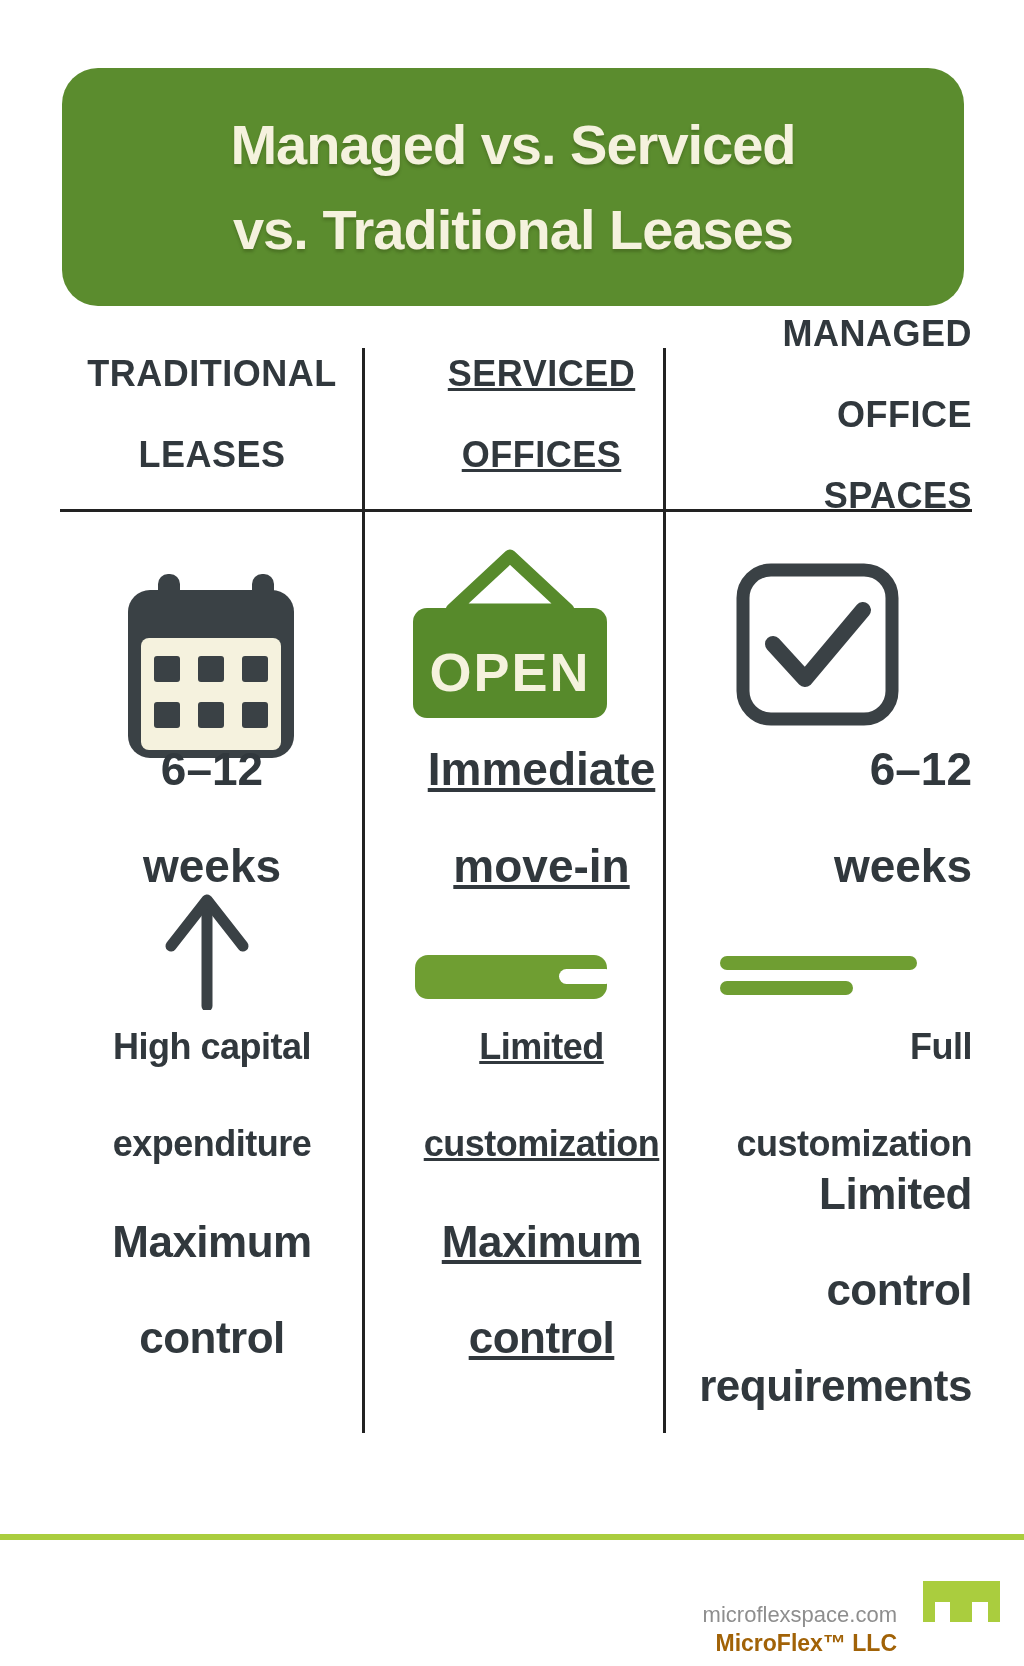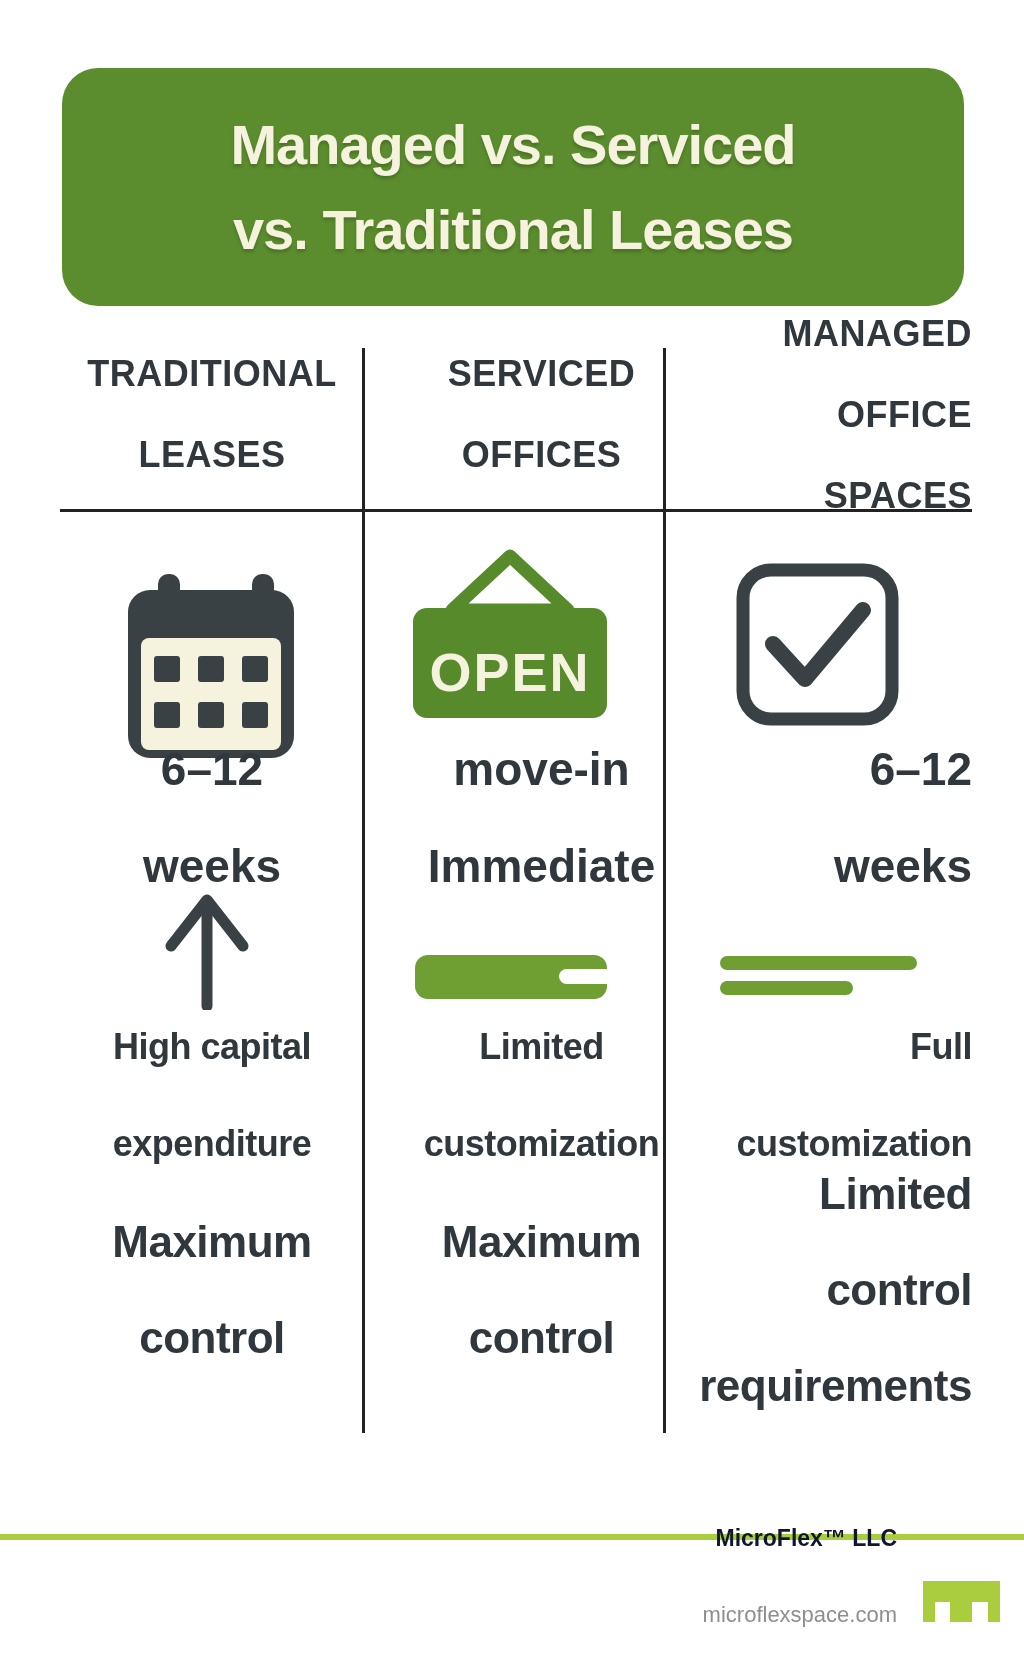--- a/index.html
+++ b/index.html
@@ -20,21 +20,21 @@
   .vline { position:absolute; top:348px; height:1085px; width:3px; background:var(--divider); }
   .vline-1 { left:362px; } .vline-2 { left:663px; }
   .hline { position:absolute; left:60px; top:509px; width:912px; height:3px; background:var(--divider); }
 
   .cell {
     position:absolute; display:flex; flex-direction:column;
     justify-content:center; align-items:center; text-align:center;
     font-weight:700; color:var(--text_dark);gap:40px;
   }
   .c1 { left:62px;  width:300px; }
-  .c2 { left:365px; width:353px; }
+  .c2 { left:365px; width:353px;text-decoration:underline; }
   .c3 { left:665px; width:307px;align-items:flex-end; }
   .col-header { top:340px; height:148px; font-size:36px; line-height:41px; letter-spacing:.5px; }
   .row1 { top:760px;  height:116px; font-size:46px; line-height:57px; }
   .row2 { top:1037px; height:116px; font-size:36px; line-height:57px; letter-spacing:-.5px; }
   .row3 { top:1206px; height:168px; font-size:44px; line-height:56px; letter-spacing:-.5px; }
   .cell div { white-space:nowrap; }
 
   svg.icon { position:absolute; display:block; }
   .calendar-svg  { left:128px; top:574px; }
   .opensign-svg  { left:408px; top:548px; }
@@ -51,22 +51,22 @@
   .st-dark  { stroke:var(--icon_dark); fill:none; stroke-linecap:round; stroke-linejoin:round; }
   .cb-box   { fill:#ffffff; stroke:var(--icon_dark); stroke-width:13; }
   .hanger   { fill:#ffffff; stroke:var(--sign_green); stroke-width:13; stroke-linejoin:round; }
   .open-text {
     fill:var(--cream); font-family:"Liberation Sans", sans-serif;
     font-size:54px; font-weight:700; letter-spacing:2px;
   }
 
   .footer-line { position:absolute; left:0; top:1534px; width:1024px; height:6px; background:var(--accent_lime); }
   .footer-company {
-    position:absolute; left:500px; width:397px; top:1525px; text-align:right;
-    font-size:23px; font-weight:700; color:#0f172a; white-space:nowrap;
+    position:absolute; left:500px; width:397px; top:1630px; text-align:right;
+    font-size:23px; font-weight:700; color:#a16207; white-space:nowrap;
   }
   .footer-site {
     position:absolute; left:500px; width:397px; top:1602px; text-align:right;
     font-size:22px; font-weight:400; color:var(--url_gray); white-space:nowrap;
   }
   .logo-svg { left:923px; top:1581px; }
   .logo-m { fill:var(--accent_lime); }
 </style>
 </head>
 <body>
@@ -118,22 +118,22 @@
   <svg class="icon checkbox-svg" width="165" height="165" viewBox="0 0 165 165">
     <rect class="cb-box" x="8" y="8" width="149" height="149" rx="28"></rect>
     <polyline class="st-dark" points="38,82 70,117 128,48" stroke-width="16"></polyline>
   </svg>
 
   <div class="cell row1 c1">
     <div>6–12</div>
     <div>weeks</div>
   </div>
   <div class="cell row1 c2">
+    <div>Immediate</div>
     <div>move-in</div>
-    <div>Immediate</div>
   </div>
   <div class="cell row1 c3">
     <div>6–12</div>
     <div>weeks</div>
   </div>
 
   <svg class="icon arrow-svg" width="100" height="120" viewBox="0 0 100 120">
     <line class="st-dark" x1="50" y1="12" x2="50" y2="116" stroke-width="11"></line>
     <polyline class="st-dark" points="14,56 50,10 86,56" stroke-width="11"></polyline>
   </svg>

